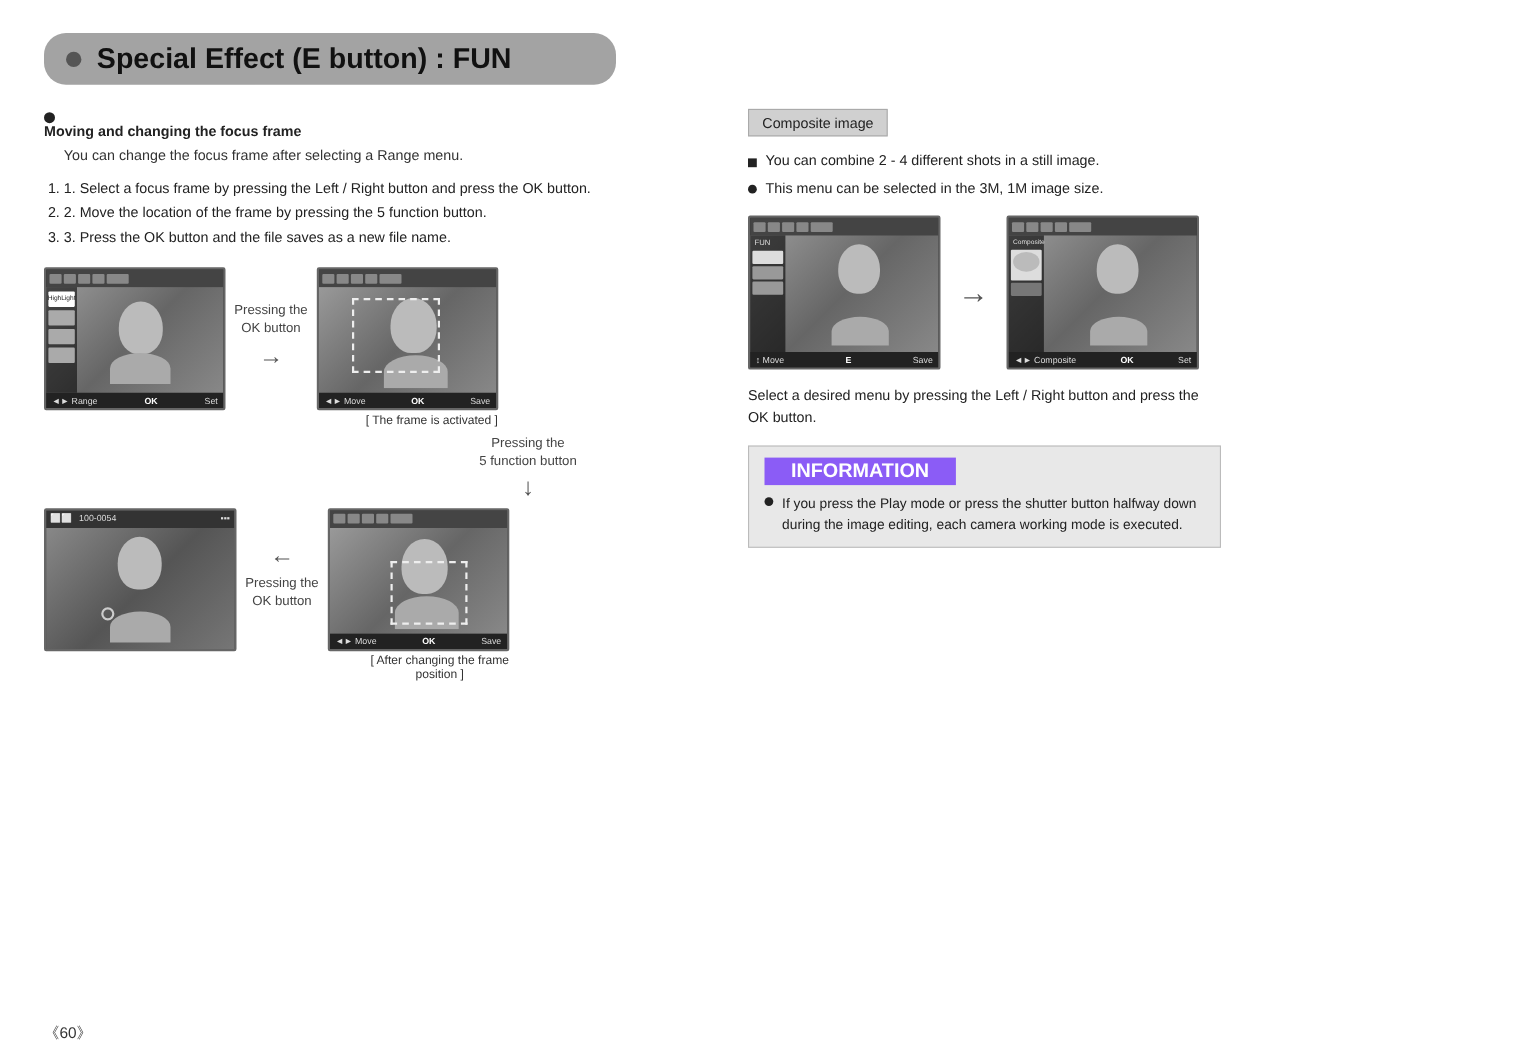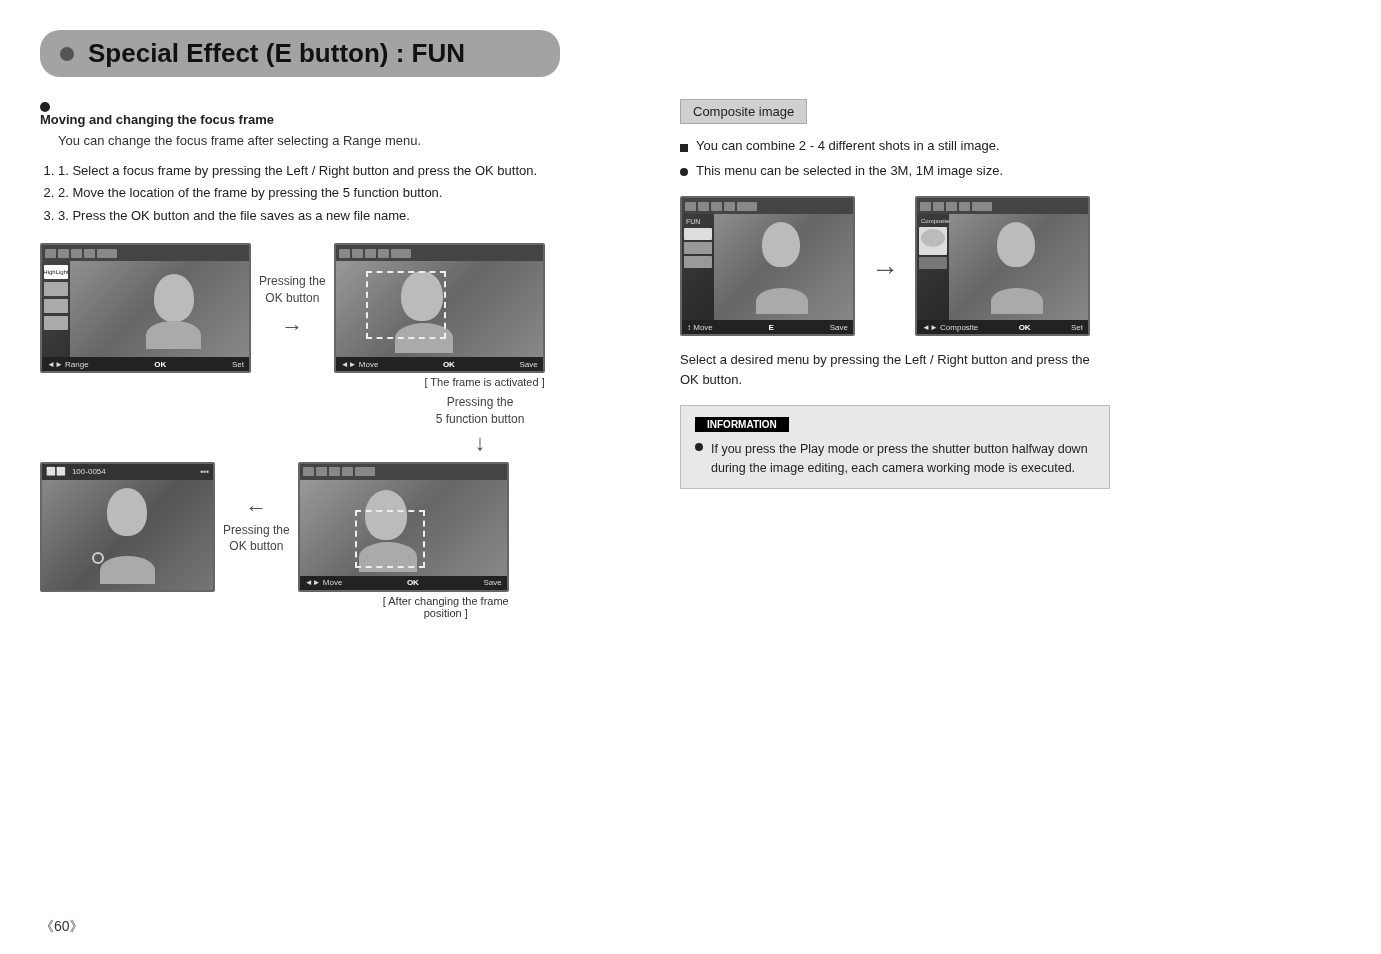--- a/index.html
+++ b/index.html
@@ -164,56 +164,56 @@
 
     
     .info-box {
       background: #e8e8e8;
       border: 1px solid #bbb;
       padding: 10px 14px;
       margin-top: 10px;
     }
     .info-header {
       font-weight: bold;
-      font-size: 10px;
-      background: #000000;
+      font-size: 18px;
+      background: #8b5cf6;
       color: #fff;
       display: inline-block;
-      padding: 2px 12px;
+      padding: 2px 24px;
       margin-bottom: 8px;
     }
     .info-text {
       display: flex;
       align-items: flex-start;
     }
     .info-text .round-bullet {
       margin-top: 3px;
     }
     .info-text span {
       line-height: 1.5;
       font-size: 12.5px;
     }
 
     
     .page-number {
       position: absolute;
-      bottom: 18px;
+      bottom: 5px;
       left: 40px;
       font-size: 14px;
       color: #333;
     }
 
     .screen-wrapper {
       display: flex;
       flex-direction: column;
       align-items: flex-end;
     }
 
     .camera-small {
-      width: 211px;
+      width: 165px;
       height: 130px;
     }
     .camera-tiny-toolbar {
       background: #444;
       height: 16px;
       display: flex;
       align-items: center;
       padding: 0 3px;
       gap: 2px;
     }

